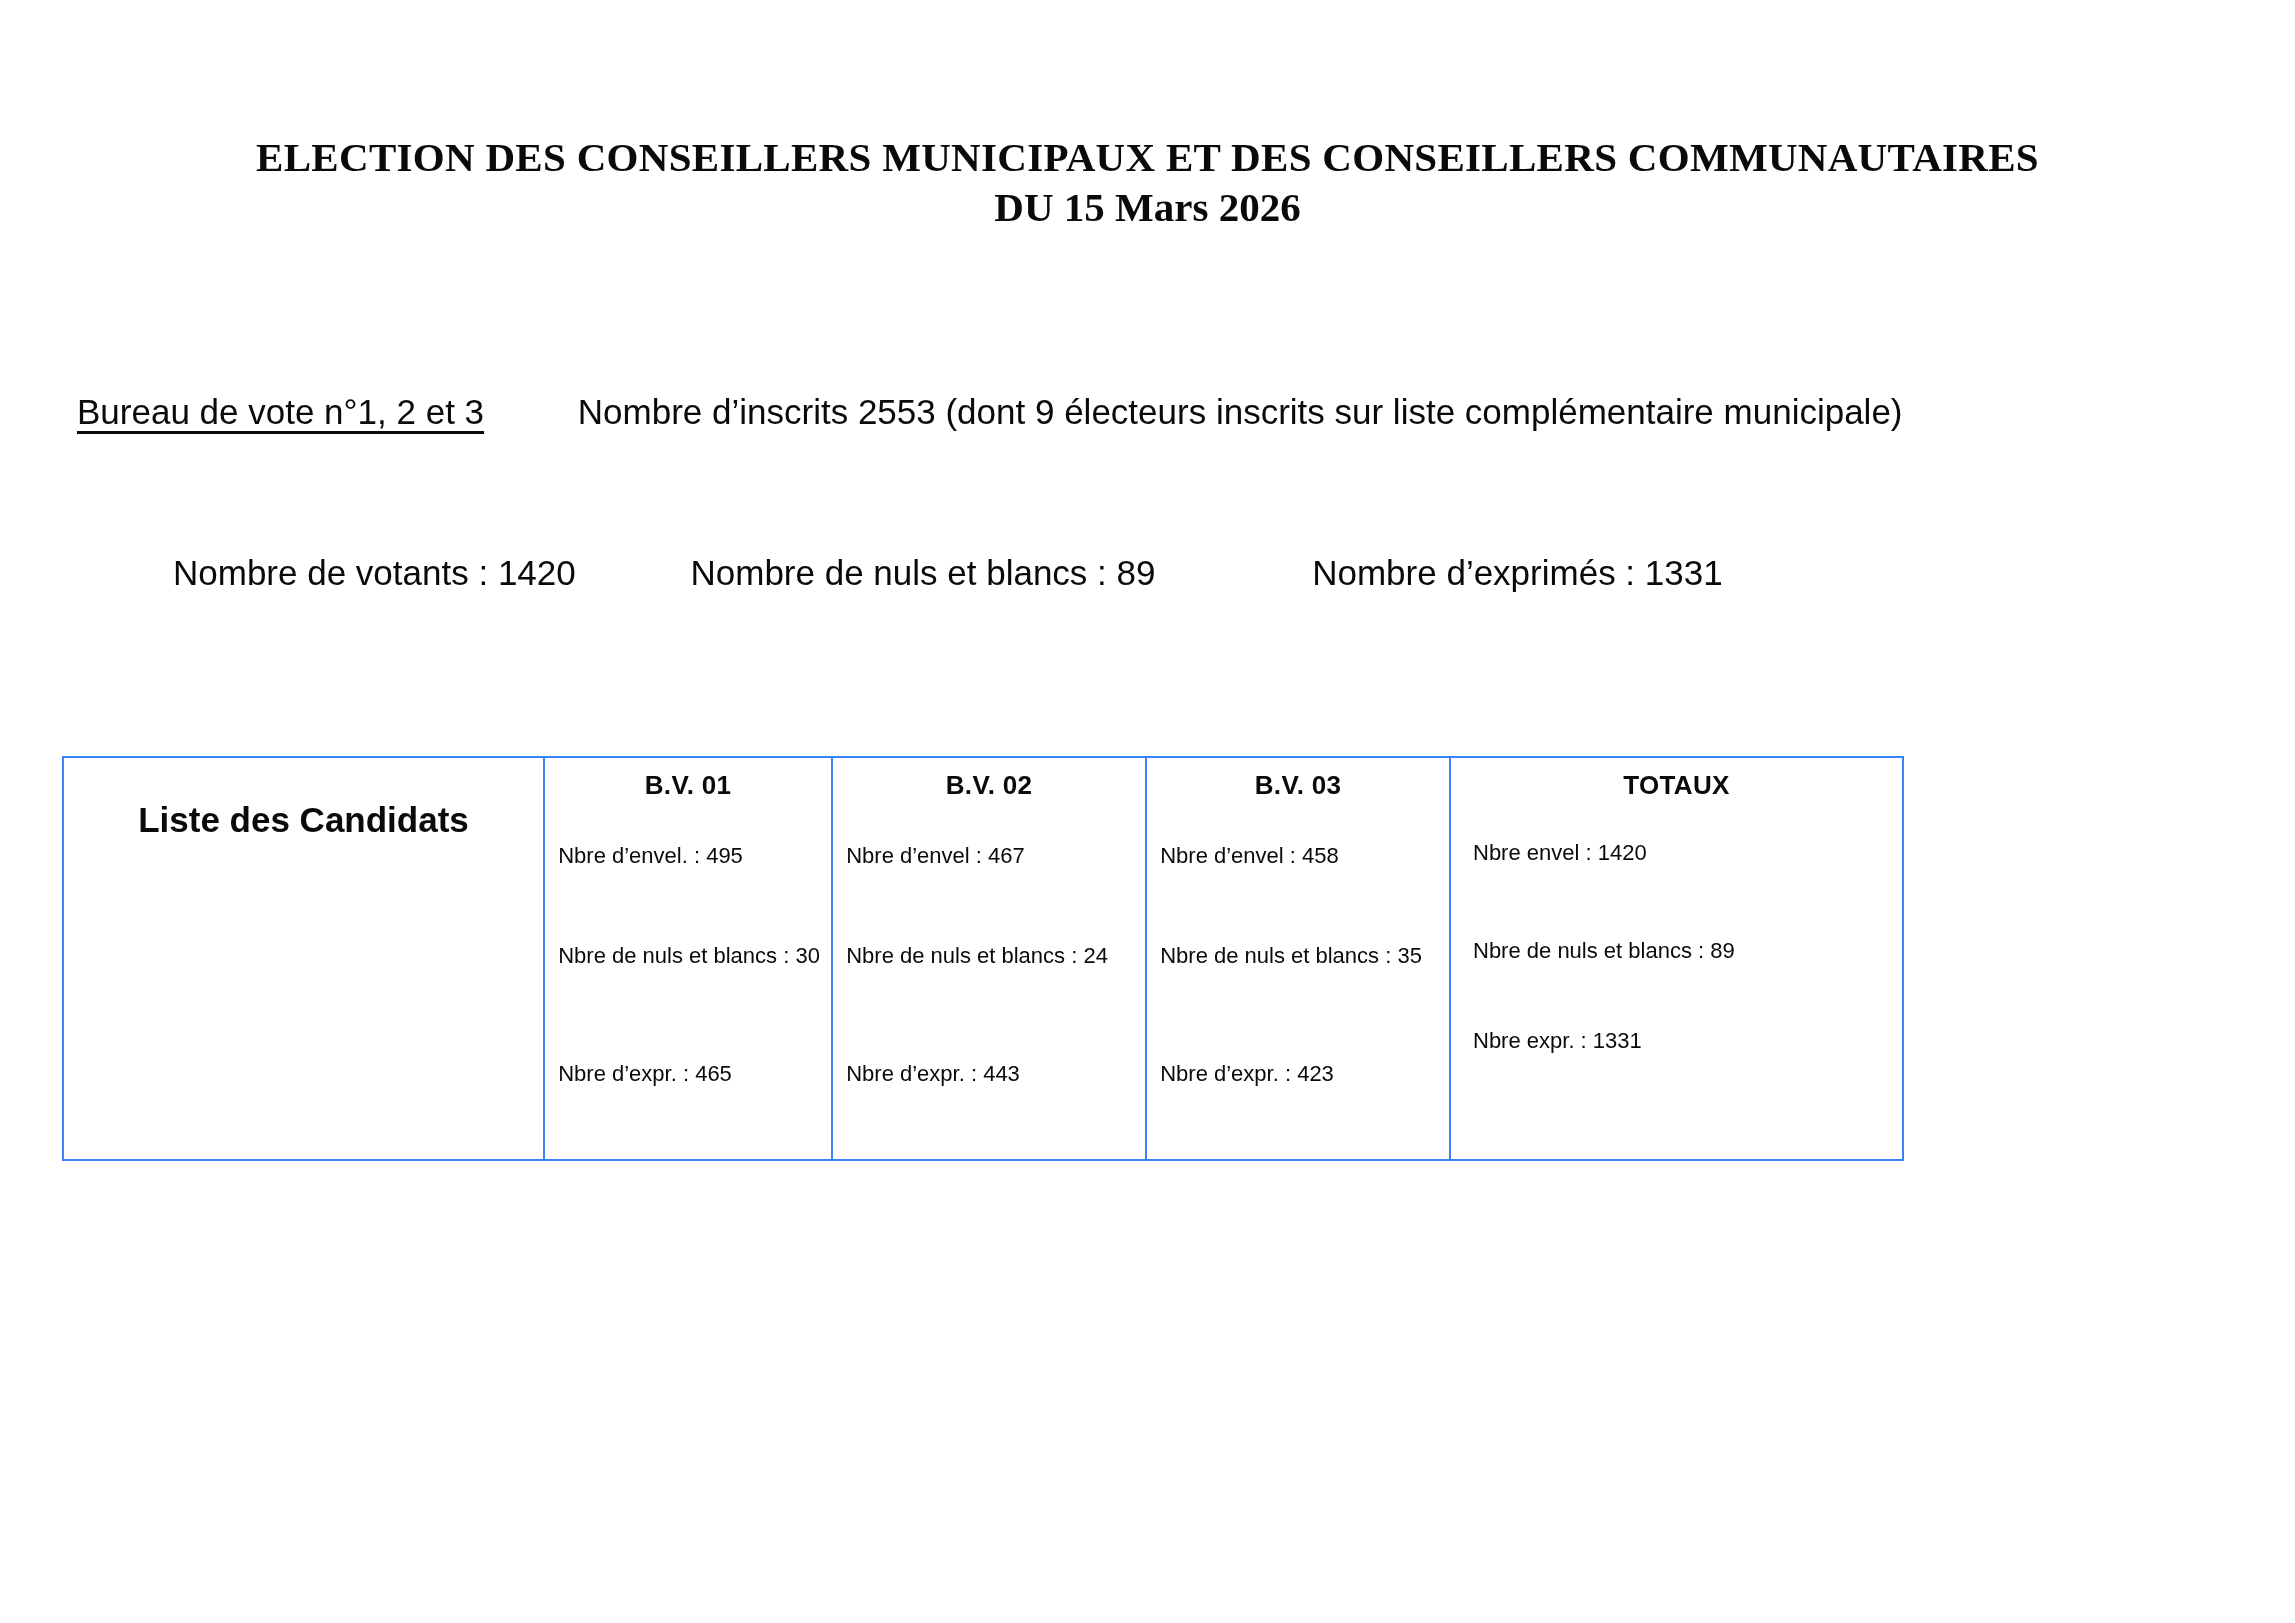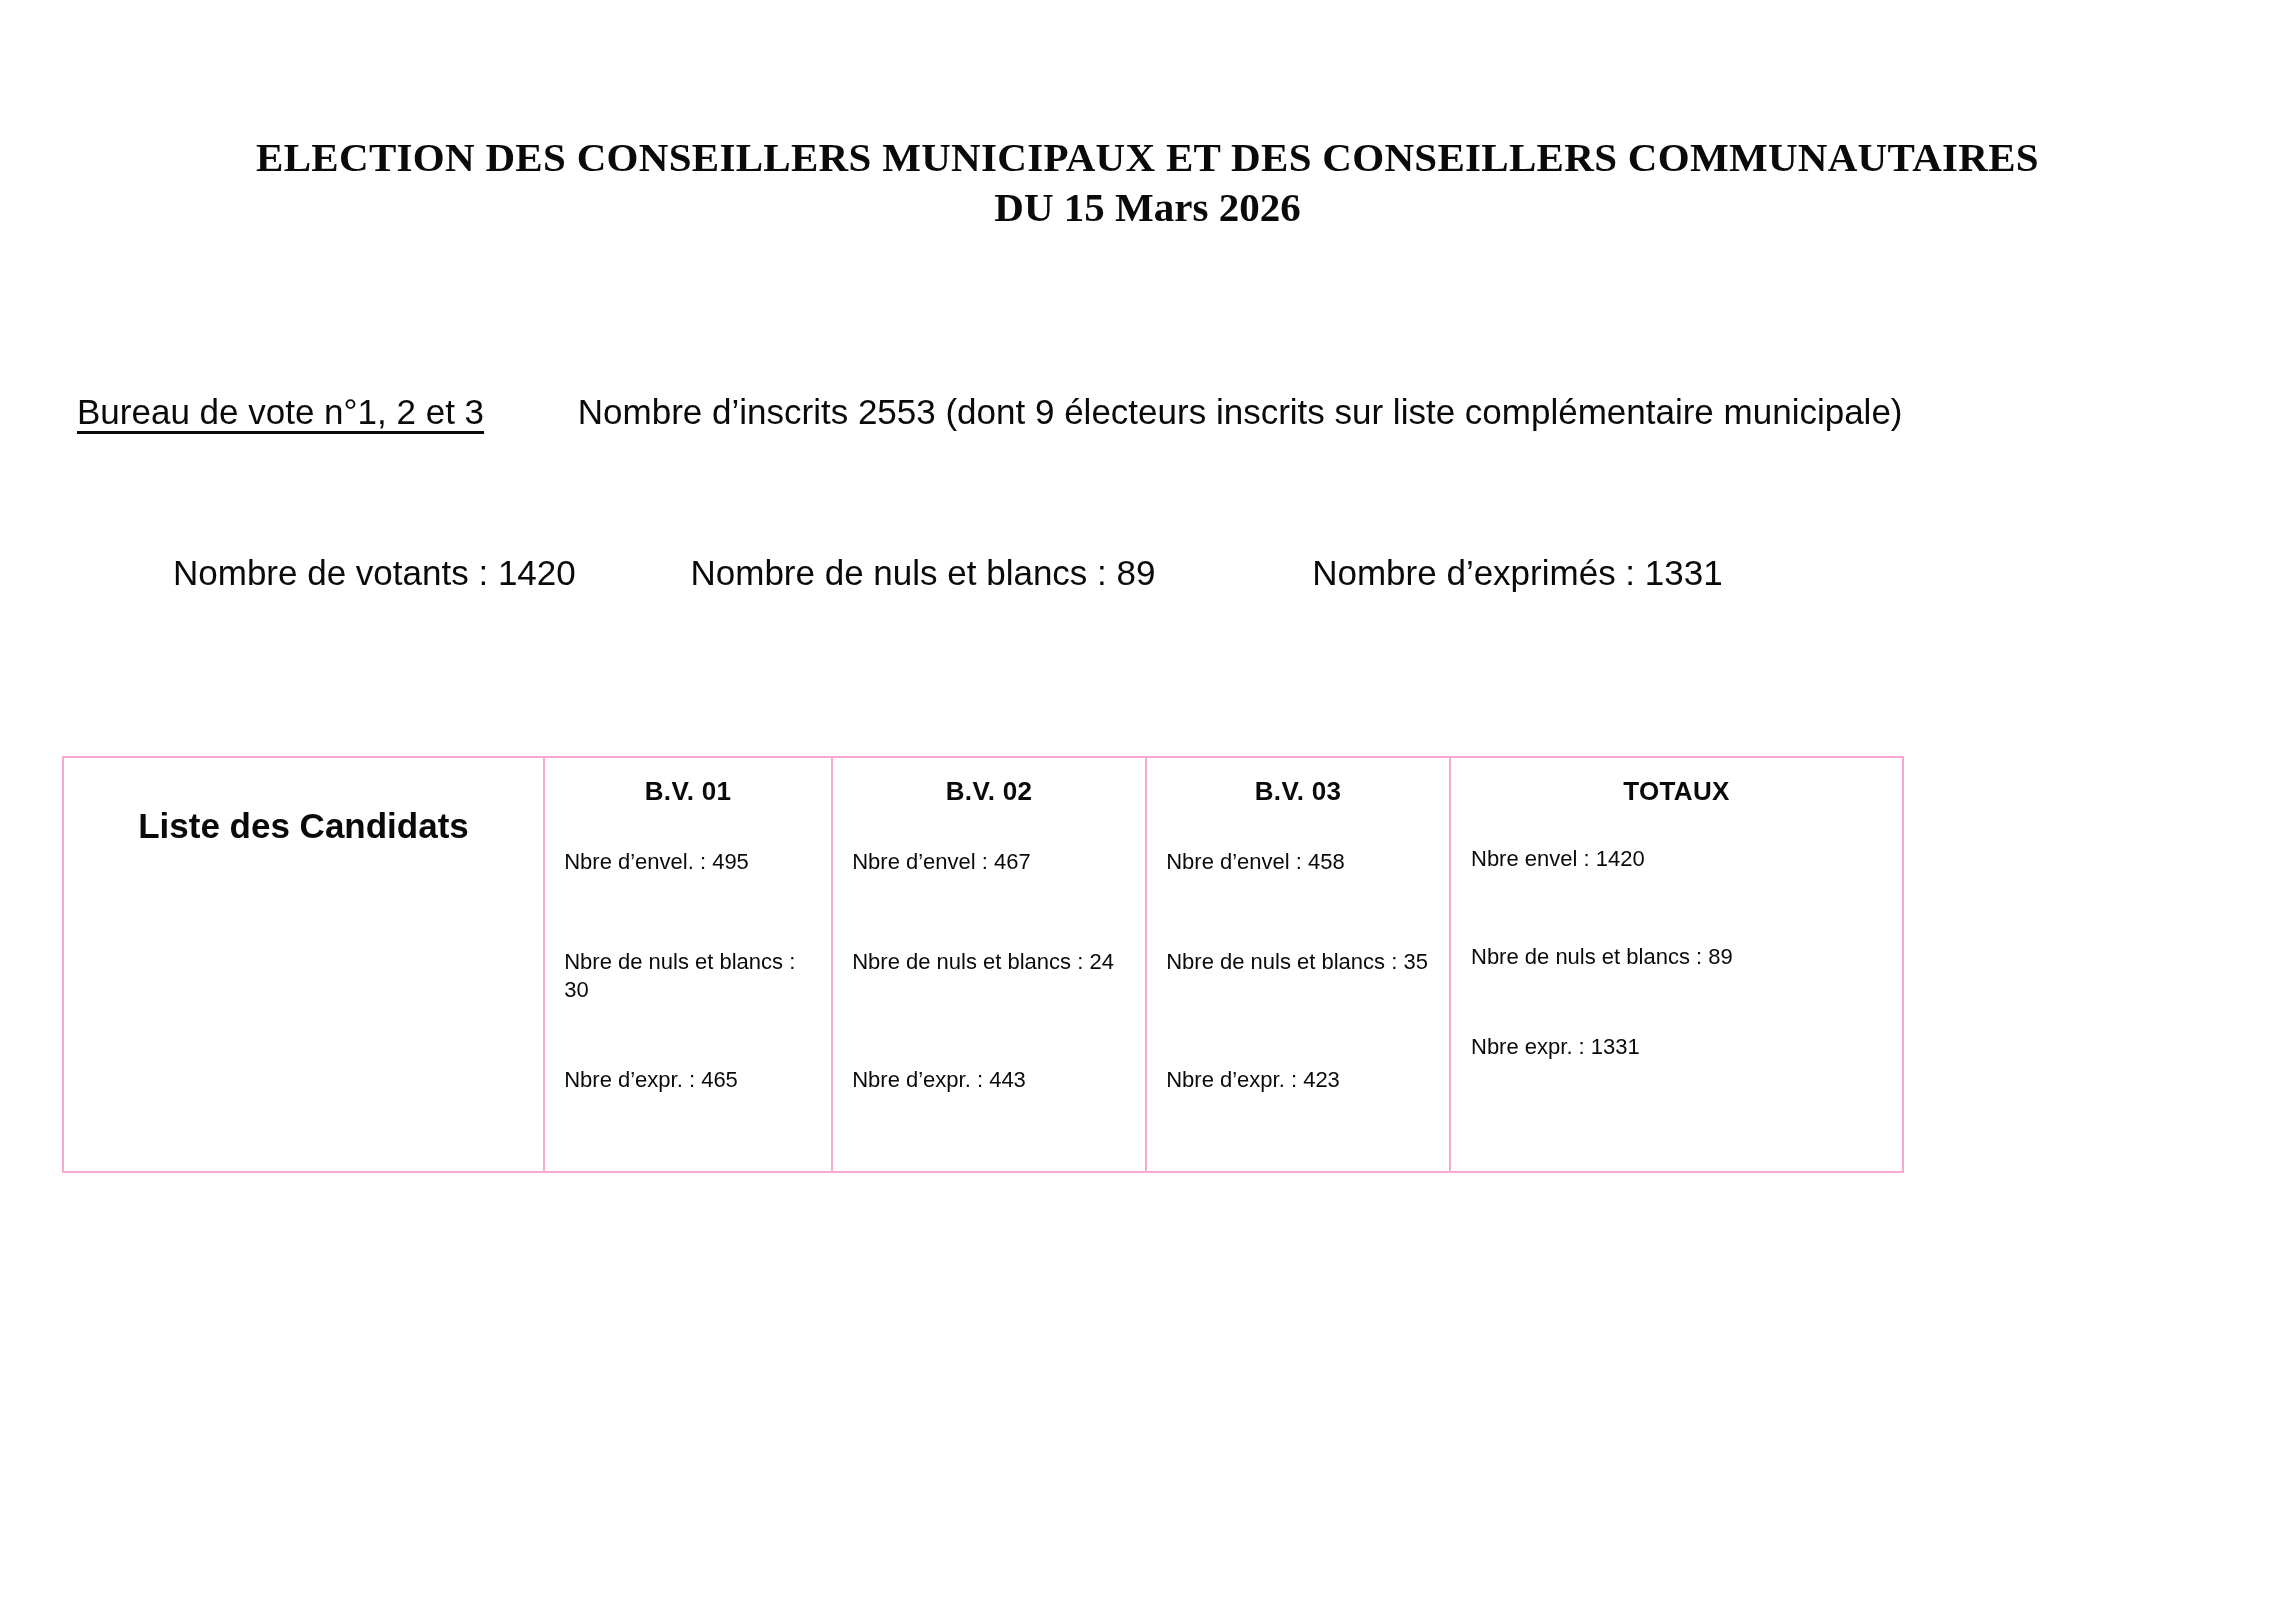--- a/index.html
+++ b/index.html
@@ -75,23 +75,23 @@
   
   .results-table {
     position: absolute;
     left: 62px;
     top: 756px;
     width: 1841px;
     border-collapse: collapse;
     table-layout: fixed;
   }
   .results-table td {
-    border: 2px solid #f9a8d4;
+    border: 2px solid #3b82f6;
     vertical-align: top;
-    padding: 10px;
+    padding: 4px;
     position: relative;
     margin-left: 12px;
   }
   
   .col-liste   { width: 481px; }
   .col-bv1     { width: 288px; }
   .col-bv2     { width: 314px; }
   .col-bv3     { width: 304px; }
   .col-totaux  { width: 453px; }
 
@@ -124,21 +124,21 @@
     left: 9.2px;
     right: 5.2px;
     font-size: 22px;
     line-height: 1.30;
   }
   .stat-envel  { top: 41px; }
   .stat-nuls   { top: 141px; }
   .stat-expr   { top: 259px; }
 
   
-  .totaux .stat-line { left: 10px; }
+  .totaux .stat-line { left: 18px; }
   .totaux .stat-envel { top: 38px; }
   .totaux .stat-nuls  { top: 136px; }
   .totaux .stat-expr  { top: 226px; }
 
   
   .candidate-name {
     text-align: center;
     font-size: 33px;
     font-weight: bold;
     line-height: 1.18;

